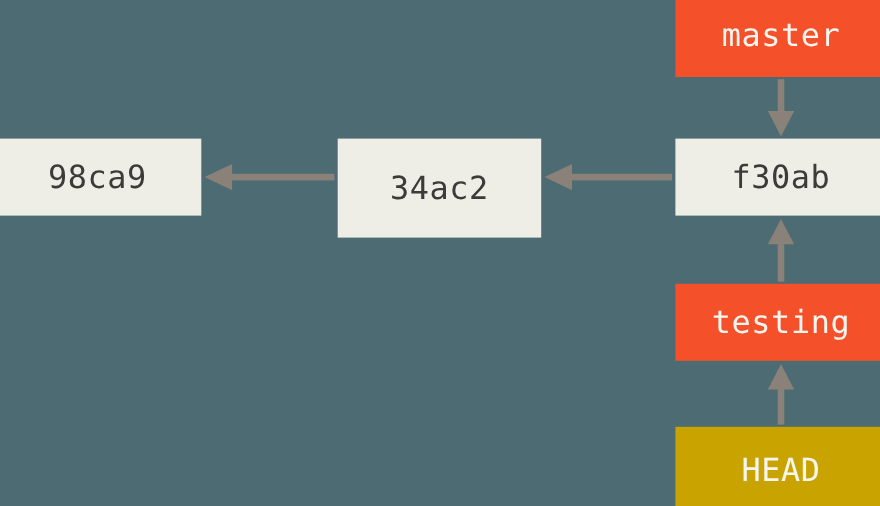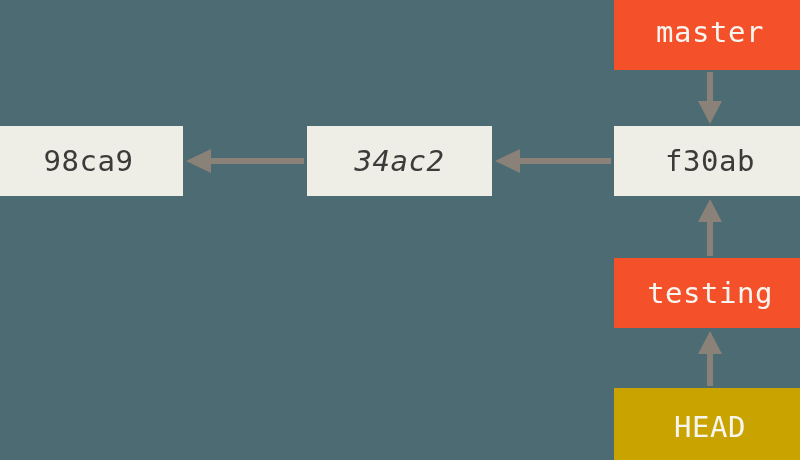--- a/index.html
+++ b/index.html
@@ -39,21 +39,21 @@
     color: #f7f5f0;
     font-size: 29px;
   }
   .head-node {
     background: #c9a400;
     color: #f7f5f0;
     font-size: 29px;
   }
   
   #node-98ca9  { left: -6px;  top: 126px; width: 189px; height: 70px; }
-  #node-34ac2  { left: 307px; top: 126px; width: 185px; height: 70px; font-style: italic; }
+  #node-34ac2  { left: 307px; top: 126px; width: 185px; height: 90px; }
   #node-f30ab  { left: 614px; top: 126px; width: 192px; height: 70px; }
   #node-master { left: 614px; top: -6px;  width: 192px; height: 76px; }
   #node-testing{ left: 614px; top: 258px; width: 192px; height: 70px; }
   #node-head   { left: 614px; top: 388px; width: 192px; height: 78px; }
 
   
   .arrow {
     position: absolute;
   }
   .arrow .shaft {

